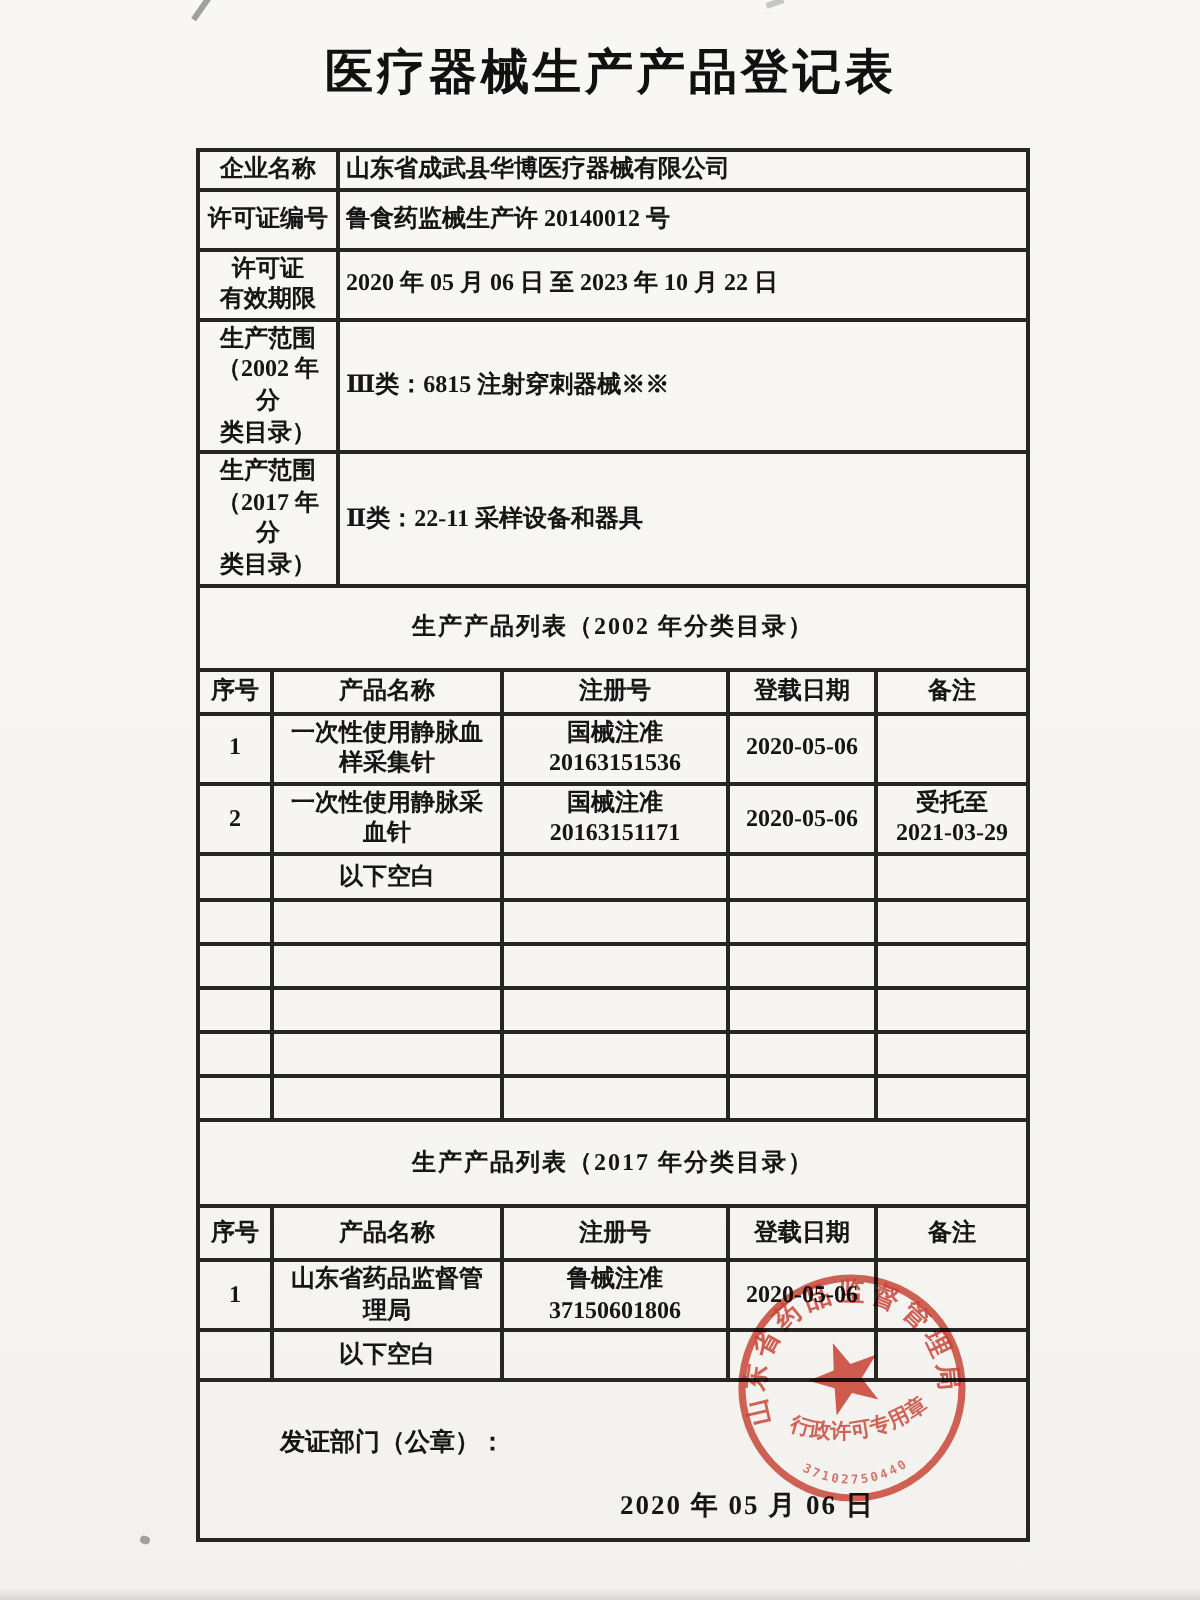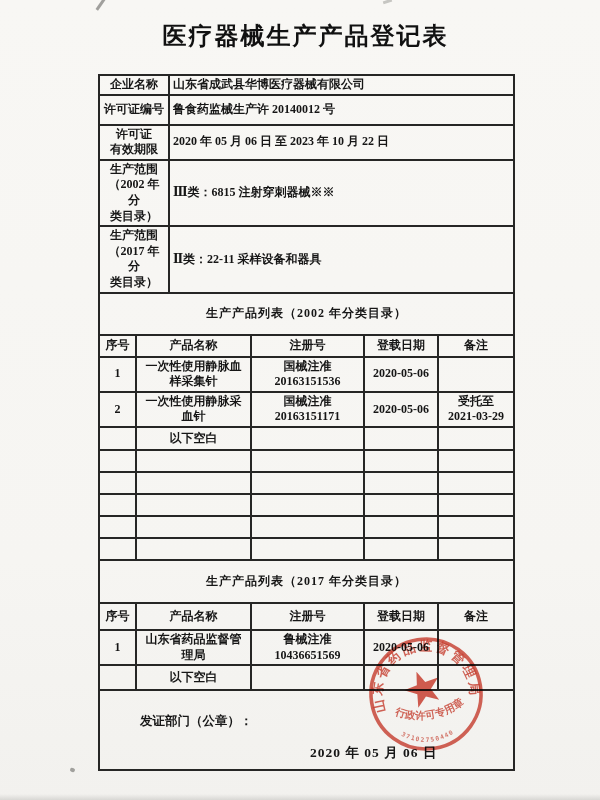--- a/index.html
+++ b/index.html
@@ -180,21 +180,21 @@
       <td class="th-cell">序号</td>
       <td colspan="2" class="th-cell">产品名称</td>
       <td class="th-cell">注册号</td>
       <td class="th-cell">登载日期</td>
       <td class="th-cell">备注</td>
     </tr>
     <tr style="height:35px">
       <td class="c">1</td>
       <td colspan="2" class="c">山东省药品监督管理局</td>
       <td class="c">鲁械注准
-10436651569</td>
+37150601806</td>
       <td class="c">2020-05-06</td>
       <td class="c"></td>
     </tr>
     <tr style="height:25px">
       <td class="c"></td>
       <td colspan="2" class="c">以下空白</td>
       <td class="c"></td>
       <td class="c"></td>
       <td class="c"></td>
     </tr>

